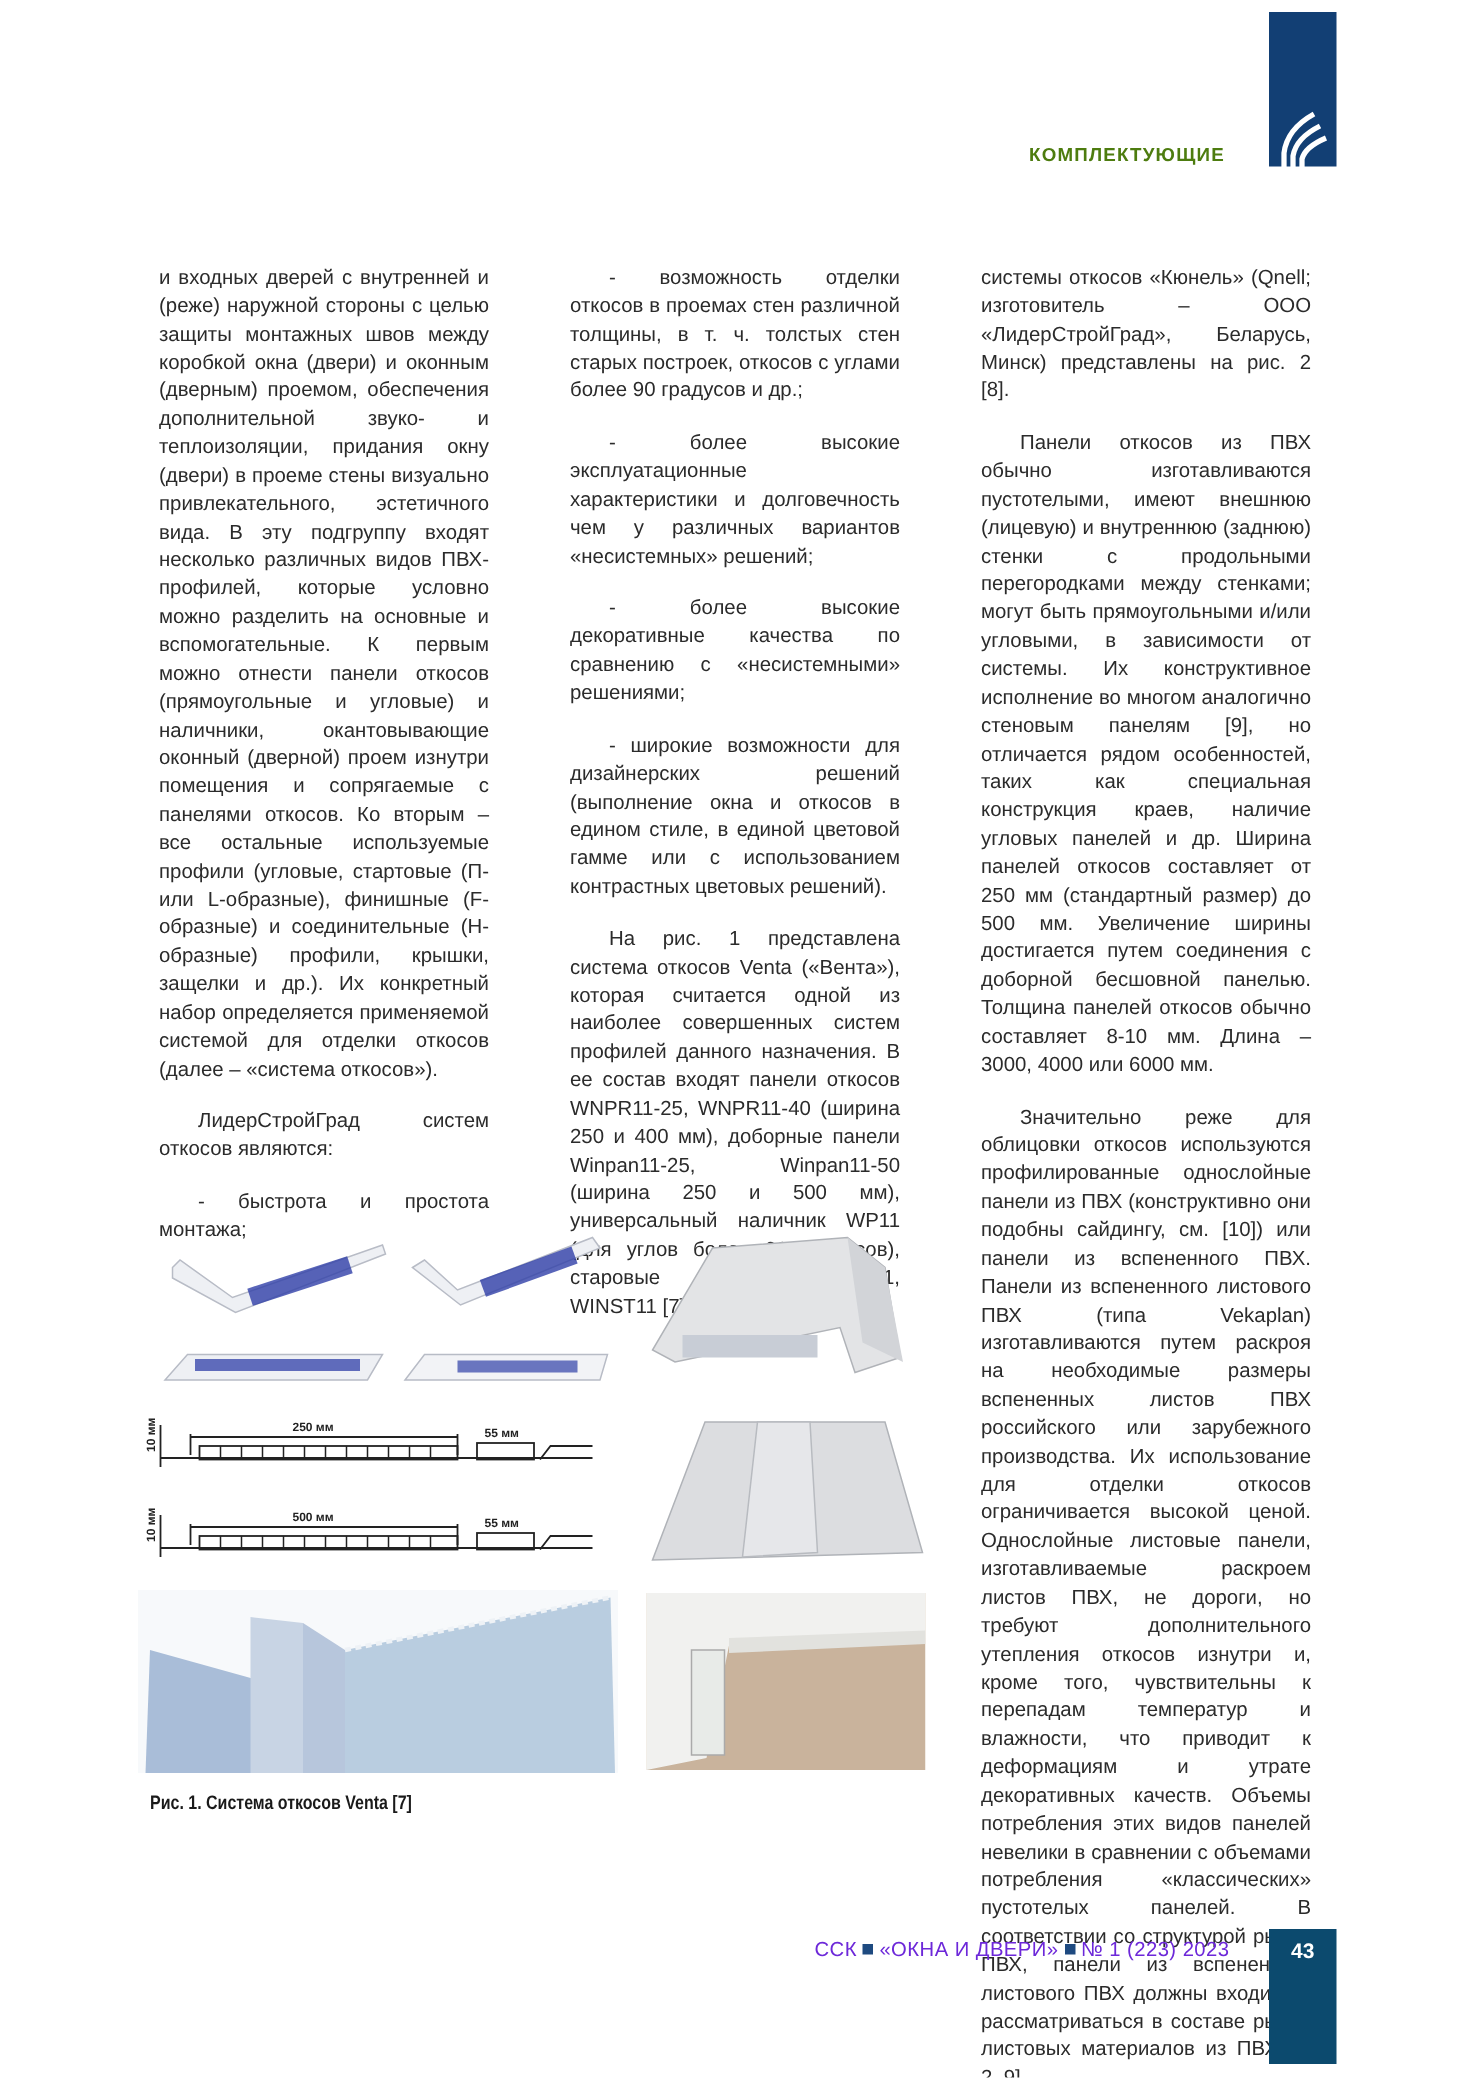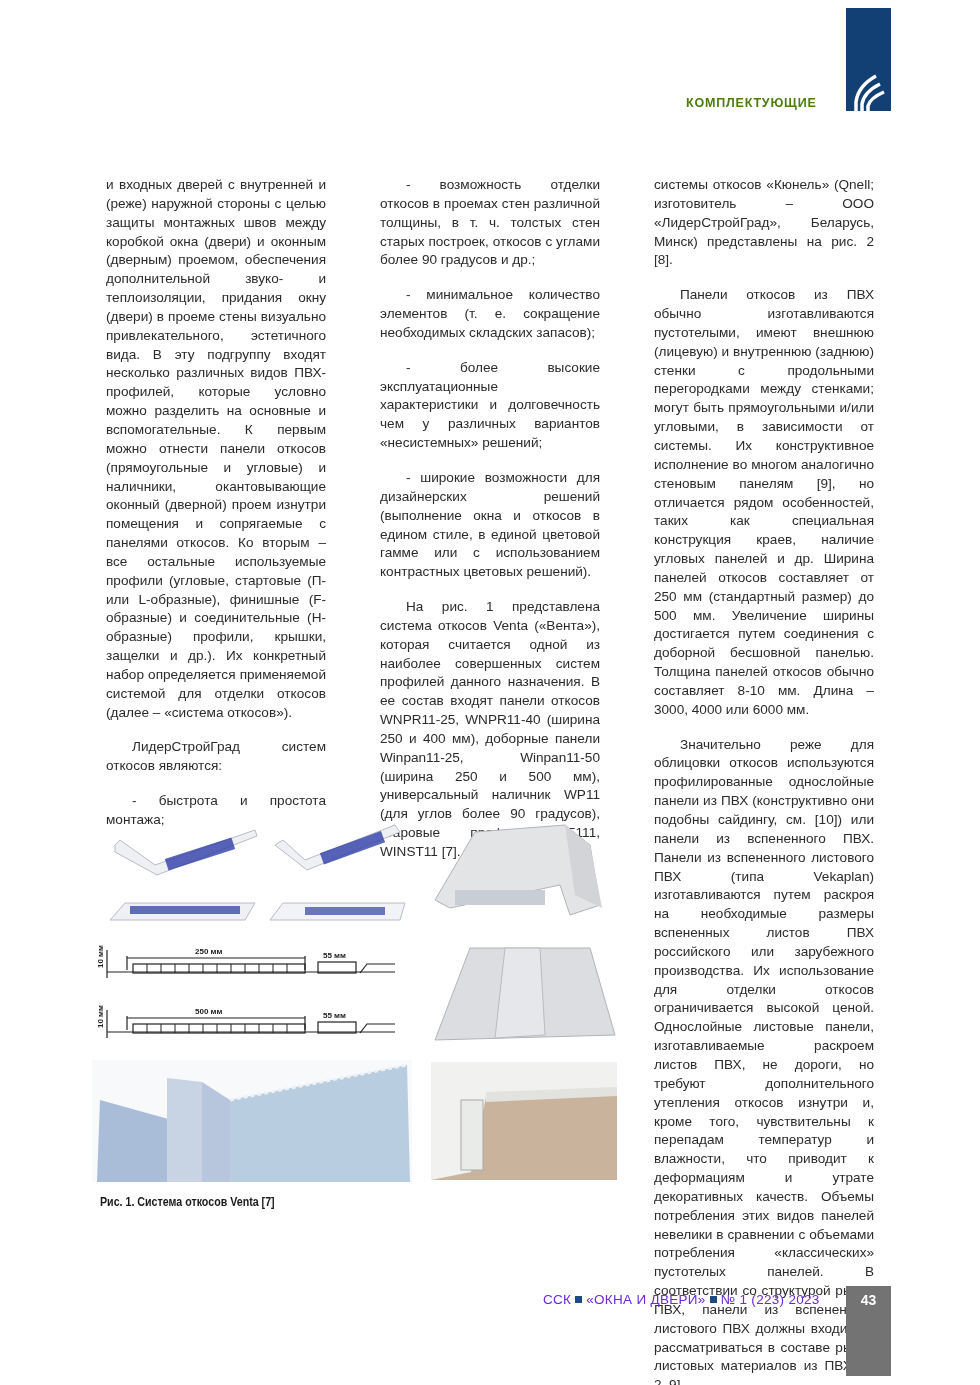--- a/index.html
+++ b/index.html
@@ -16,21 +16,21 @@
   .fig { position:absolute; }
   .fig1 { left:95px; top:820px; width:320px; height:105px; }
   .fig2 { left:95px; top:940px; width:320px; height:100px; }
   .fig3 { left:92px; top:1060px; width:320px; height:122px; }
   .fig4 { left:430px; top:820px; width:188px; height:110px; }
   .fig5 { left:430px; top:940px; width:188px; height:105px; }
   .fig6 { left:431px; top:1062px; width:186px; height:118px; }
   .caption { position:absolute; left:100px; top:1194px; font-size:13px; font-weight:bold; color:#1a1a1a; font-family:"Liberation Sans", sans-serif; transform:scaleX(0.82); transform-origin:left; }
   .footer-text { position:absolute; left:543px; top:1292px; font-size:13.5px; color:#6d28d9; letter-spacing:0.3px; }
   .footer-text .sq { display:inline-block; width:7px; height:7px; background:#1e4a80; margin:0 4px 2px 4px; vertical-align:middle; }
-  .tab-bottom { position:absolute; left:846px; top:1286px; width:45px; height:90px; background:#737373;text-decoration:underline; }
+  .tab-bottom { position:absolute; left:846px; top:1286px; width:45px; height:90px; background:#0c4a6e;text-decoration:underline; }
   .page-num { position:absolute; left:0; top:6px; width:45px; text-align:center; color:#ffffff; font-weight:bold; font-size:14px; }
 </style>
 </head>
 <body>
 
 <div class="tab-top">
   <svg width="38" height="44" viewBox="0 0 38 44">
     <path d="M6 40 L6 30 Q8 14 26 4" stroke="#ffffff" stroke-width="3.5" fill="none"></path>
     <path d="M12 40 L12 32 Q14 20 30 12" stroke="#ffffff" stroke-width="3.5" fill="none"></path>
     <path d="M18 40 L18 34 Q20 26 34 20" stroke="#ffffff" stroke-width="3.5" fill="none"></path>
@@ -40,22 +40,22 @@
 <div class="section-label">КОМПЛЕКТУЮЩИЕ</div>
 
 <div class="col c1">
   <p>и входных дверей с внутренней и (реже) наружной стороны с целью защиты монтажных швов между коробкой окна (двери) и оконным (дверным) проемом, обеспечения дополнительной звуко- и теплоизоляции, придания окну (двери) в проеме стены визуально привлекательного, эстетичного вида. В эту подгруппу входят несколько различных видов ПВХ-профилей, которые условно можно разделить на основные и вспомогательные. К первым можно отнести панели откосов (прямоугольные и угловые) и наличники, окантовывающие оконный (дверной) проем изнутри помещения и сопрягаемые с панелями откосов. Ко вторым – все остальные используемые профили (угловые, стартовые (П- или L-образные), финишные (F-образные) и соединительные (Н-образные) профили, крышки, защелки и др.). Их конкретный набор определяется применяемой системой для отделки откосов (далее – «система откосов»).</p>
   <p class="ind">ЛидерСтройГрад систем откосов являются:</p>
   <p class="ind">- быстрота и простота монтажа;</p>
 </div>
 
 <div class="col c2">
   <p class="ind">- возможность отделки откосов в проемах стен различной толщины, в т. ч. толстых стен старых построек, откосов с углами более 90 градусов и др.;</p>
-  <p class="ind">- минимальное количество элементов (т. е. сокращение необходимых складских запасов);</p>
   <p class="ind">- более высокие эксплуатационные характеристики и долговечность чем у различных вариантов «несистемных» решений;</p>
+  <p class="ind">- более высокие декоративные качества по сравнению с «несистемными» решениями;</p>
   <p class="ind">- широкие возможности для дизайнерских решений (выполнение окна и откосов в едином стиле, в единой цветовой гамме или с использованием контрастных цветовых решений).</p>
   <p class="ind">На рис. 1 представлена система откосов Venta («Вента»), которая считается одной из наиболее совершенных систем профилей данного назначения. В ее состав входят панели откосов WNPR11-25, WNPR11-40 (ширина 250 и 400 мм), доборные панели Winpan11-25, Winpan11-50 (ширина 250 и 500 мм), универсальный наличник WP11 (для углов более 90 градусов), старовые профили VE111, WINST11 [7].</p>
 </div>
 
 <div class="col c3">
   <p>системы откосов «Кюнель» (Qnell; изготовитель – ООО «ЛидерСтройГрад», Беларусь, Минск) представлены на рис. 2 [8].</p>
   <p class="ind">Панели откосов из ПВХ обычно изготавливаются пустотелыми, имеют внешнюю (лицевую) и внутреннюю (заднюю) стенки с продольными перегородками между стенками; могут быть прямоугольными и/или угловыми, в зависимости от системы. Их конструктивное исполнение во многом аналогично стеновым панелям [9], но отличается рядом особенностей, таких как специальная конструкция краев, наличие угловых панелей и др. Ширина панелей откосов составляет от 250 мм (стандартный размер) до 500 мм. Увеличение ширины достигается путем соединения с доборной бесшовной панелью. Толщина панелей откосов обычно составляет 8-10 мм. Длина – 3000, 4000 или 6000 мм.</p>
   <p class="ind">Значительно реже для облицовки откосов используются профилированные однослойные панели из ПВХ (конструктивно они подобны сайдингу, см. [10]) или панели из вспененного ПВХ. Панели из вспененного листового ПВХ (типа Vekaplan) изготавливаются путем раскроя на необходимые размеры вспененных листов ПВХ российского или зарубежного производства. Их использование для отделки откосов ограничивается высокой ценой. Однослойные листовые панели, изготавливаемые раскроем листов ПВХ, не дороги, но требуют дополнительного утепления откосов изнутри и, кроме того, чувствительны к перепадам температур и влажности, что приводит к деформациям и утрате декоративных качеств. Объемы потребления этих видов панелей невелики в сравнении с объемами потребления «классических» пустотелых панелей. В соответствии со структурой рынка ПВХ, панели из вспененного листового ПВХ должны входить и рассматриваться в составе рынка листовых материалов из ПВХ [1, 2, 9].</p>
 </div>
 

